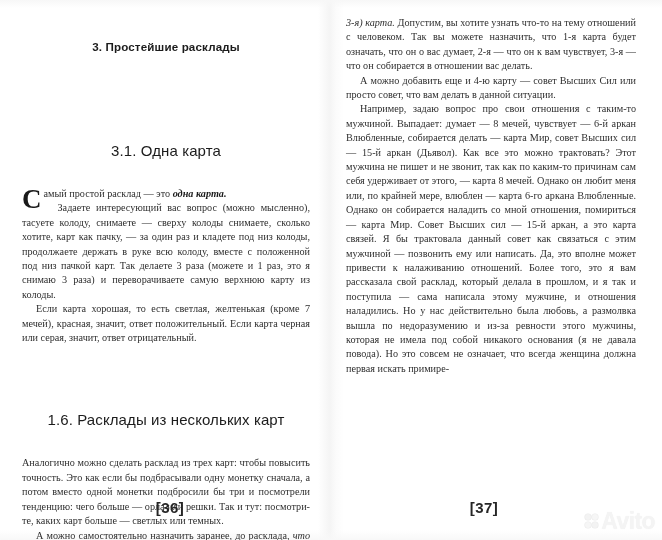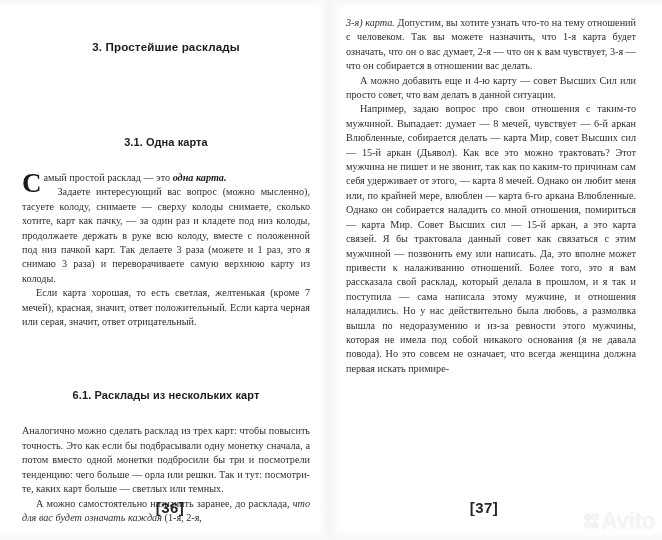--- a/index.html
+++ b/index.html
@@ -59,26 +59,26 @@
     font-weight: bold;
     text-align: center;
     letter-spacing: 0.15px;
     color: #1c1c1c;
     margin: 0 0 0 0;
     padding: 0;
     line-height: 14px;
   }
   h2.section-title {
     font-family: "Liberation Sans", "DejaVu Sans", sans-serif;
-    font-size: 11px;
-    font-weight: bold;
+    font-size: 15px;
+    font-weight: normal;
     text-align: center;
     letter-spacing: 0.1px;
     color: #1c1c1c;
-    margin: 4px;
+    margin: 12px;
     padding: 0;
     line-height: 13px;
   }
   .spacer-after-chapter { height: 78px; }
   .spacer-after-sec1    { height: 18px; }
   .spacer-before-sec2   { height: 56px; }
   .spacer-after-sec2    { height: 18px; }
 
   p.body {
     margin: 0;
@@ -184,21 +184,21 @@
 
     <div class="spacer-after-sec1"></div>
 
     <p class="dropcap-para"><span class="dropcap">С</span><span>амый простой расклад — это <b>одна карта.</b><br>
         <span style="display:inline-block;width:14px"></span>Задаете интересующий вас вопрос (можно мысленно), тасуете колоду, снимаете — сверху ко­лоды снимаете, сколько хотите, карт как пачку, — за один раз и кладете под низ колоды, продолжаете дер­жать в руке всю колоду, вместе с положенной под низ пачкой карт. Так делаете 3 раза (можете и 1 раз, это я снимаю 3 раза) и переворачиваете самую верхнюю карту из колоды.</span></p>
 
     <p class="body">Если карта хорошая, то есть светлая, желтенькая (кроме 7 мечей), красная, значит, ответ положитель­ный. Если карта черная или серая, значит, ответ от­рицательный.</p>
 
     <div class="spacer-before-sec2"></div>
 
-    <h2 class="section-title">6.1. Расклады из нескольких карт</h2>
+    <h2 class="section-title">1.6. Расклады из нескольких карт</h2>
 
     <div class="spacer-after-sec2"></div>
 
     <p class="body noindent">Аналогично можно сделать расклад из трех карт: чтобы повысить точность. Это как если бы подбрасы­вали одну монетку сначала, а потом вместо одной мо­нетки подбросили бы три и посмотрели тенденцию: чего больше — орла или решки. Так и тут: посмотри­те, каких карт больше — светлых или темных.</p>
 
     <p class="body">А можно самостоятельно назначить заранее, до расклада, <i>что для вас будет означать каждая</i> (1-я, 2-я,</p>
 
   </div>
 
   <div class="text-col" id="col-right">

